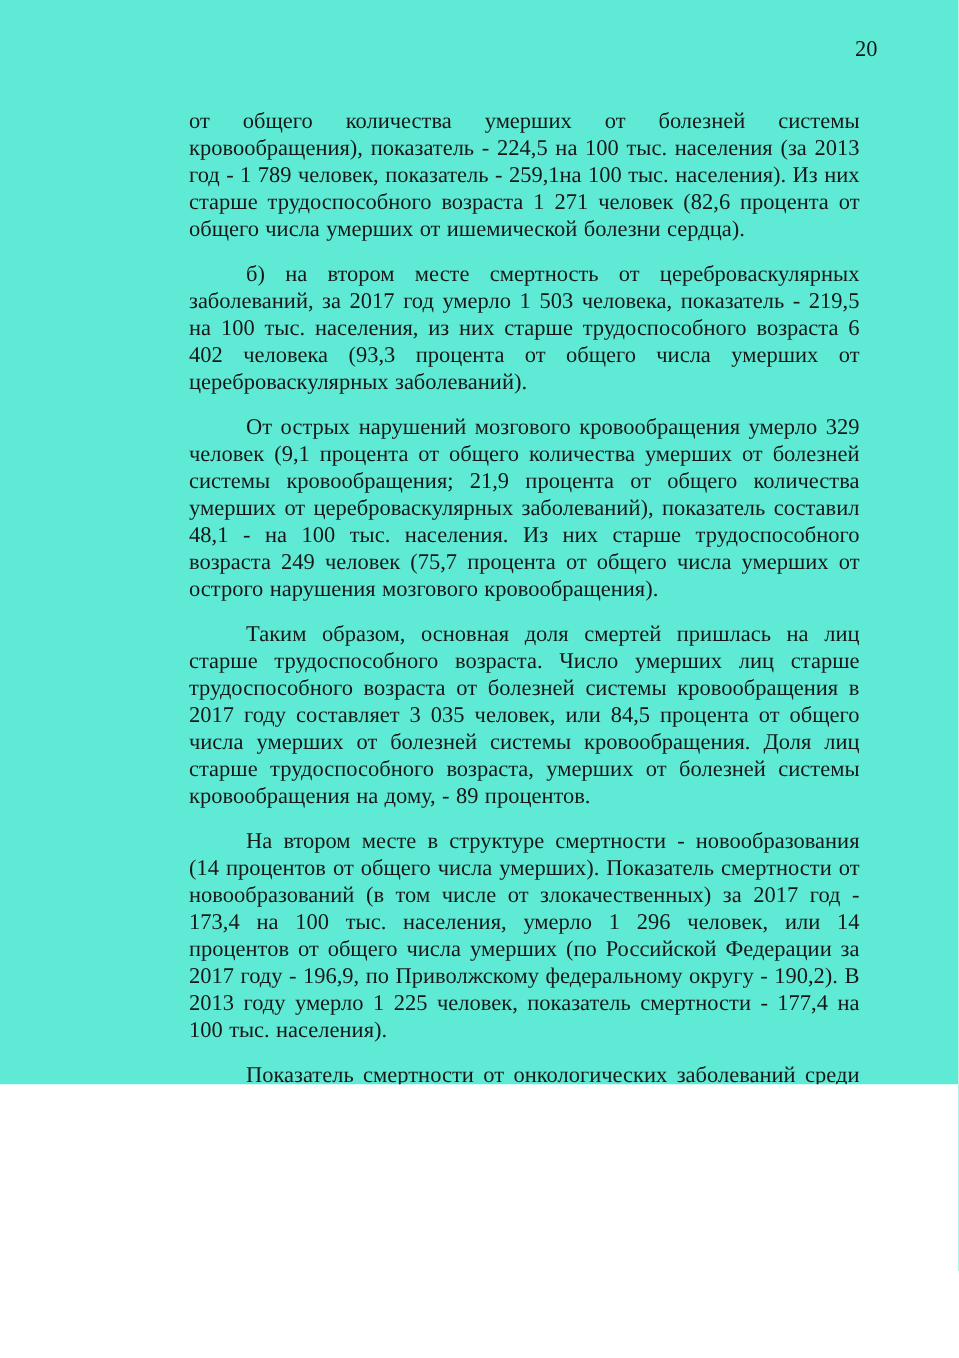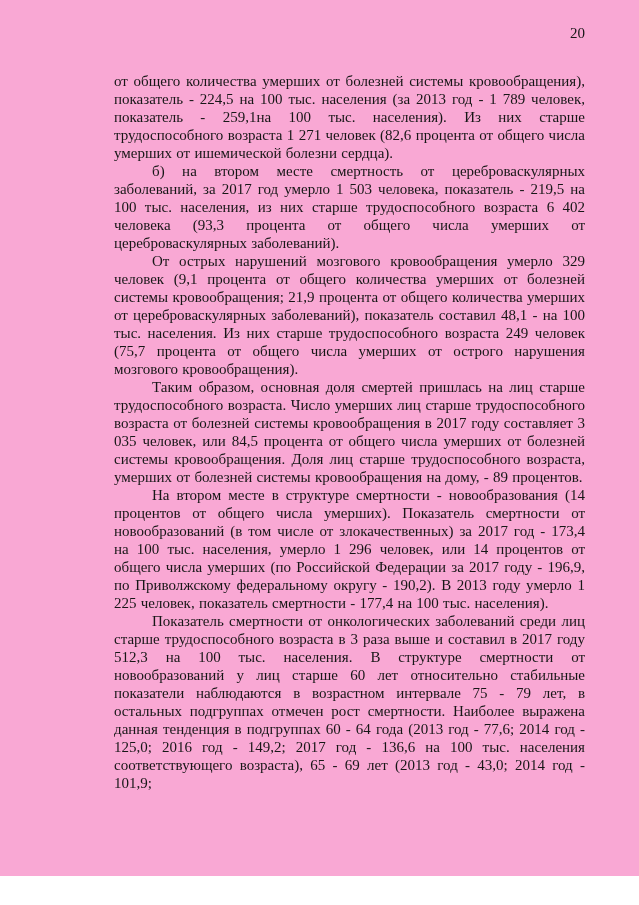--- a/index.html
+++ b/index.html
@@ -4,35 +4,35 @@
 <style>
   html, body {
     margin: 0;
     padding: 0;
     background: #ffffff;
   }
   .page {
     position: relative;
     box-sizing: border-box;
     width: 639px;
-    height: 876px;
-    background: #f9a8d4;
+    height: 723px;
+    background: #5eead4;
     padding: 24px 54px 0 114px;
     font-family: "Liberation Serif", "DejaVu Serif", serif;
     font-size: 15px;
     color: #171717;
     overflow: hidden;
   }
   .page-number {
     text-align: right;
     line-height: 18px;
     margin-bottom: 30px;
   }
   .content p {
-    margin: 0;
+    margin: 12px;
     text-align: justify;
     line-height: 18px;
     word-spacing: 0.5px;
   }
   .content p.indent {
     text-indent: 38px;
   }
 </style>
 </head>
 <body>

